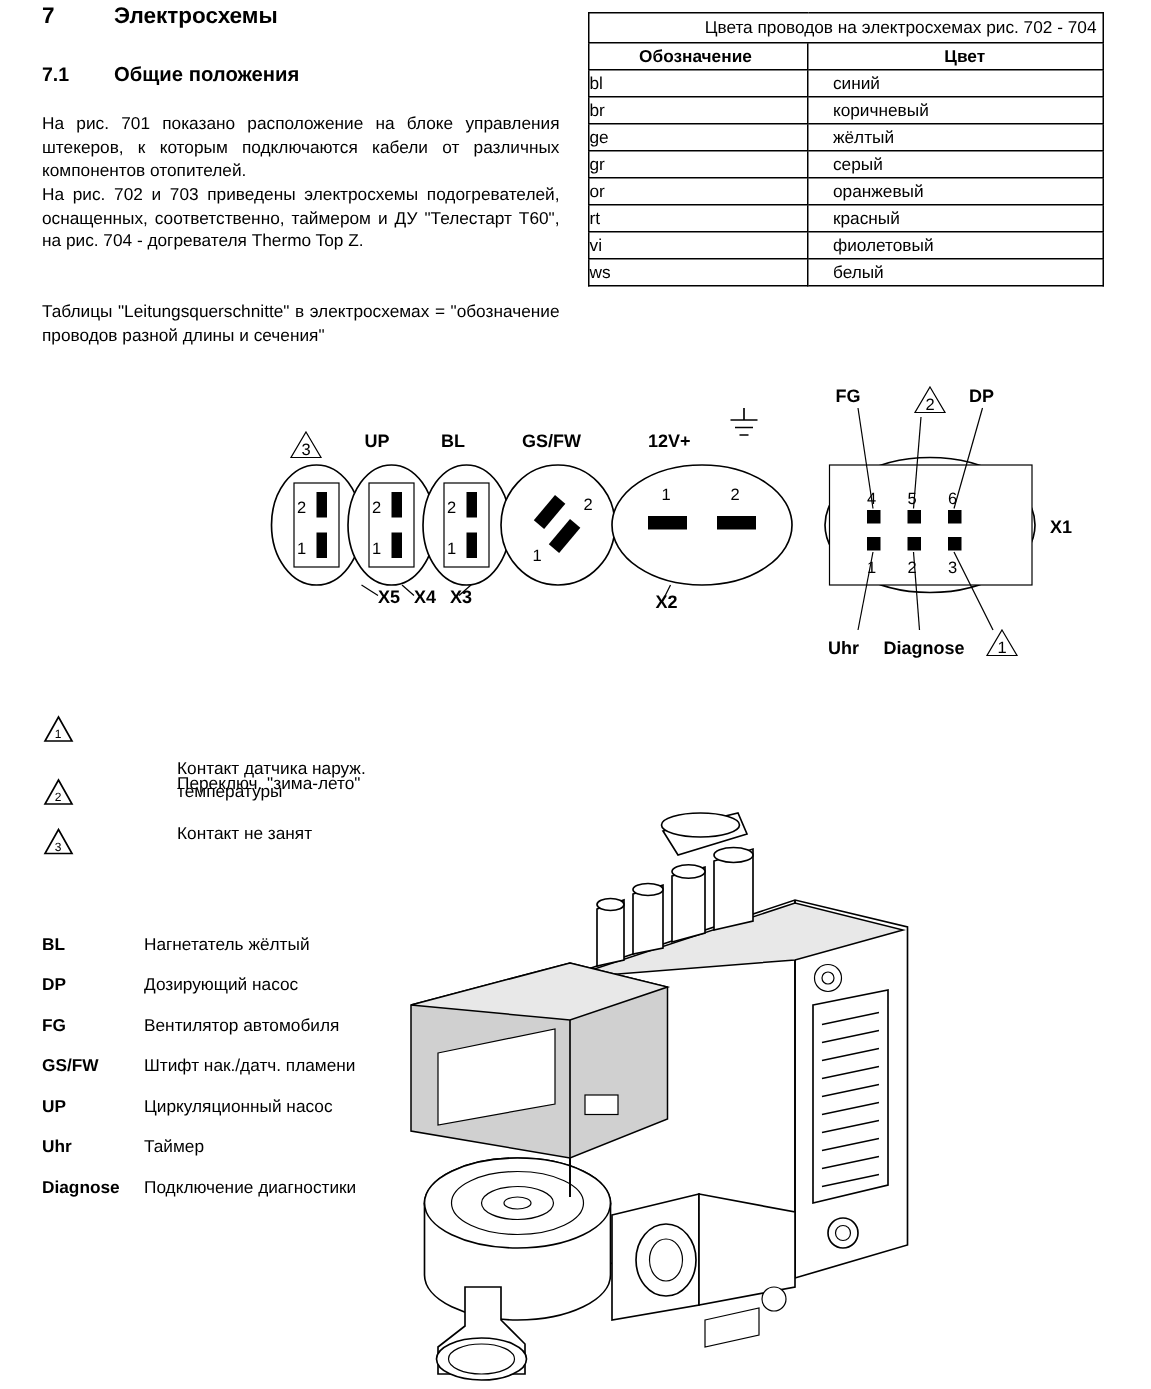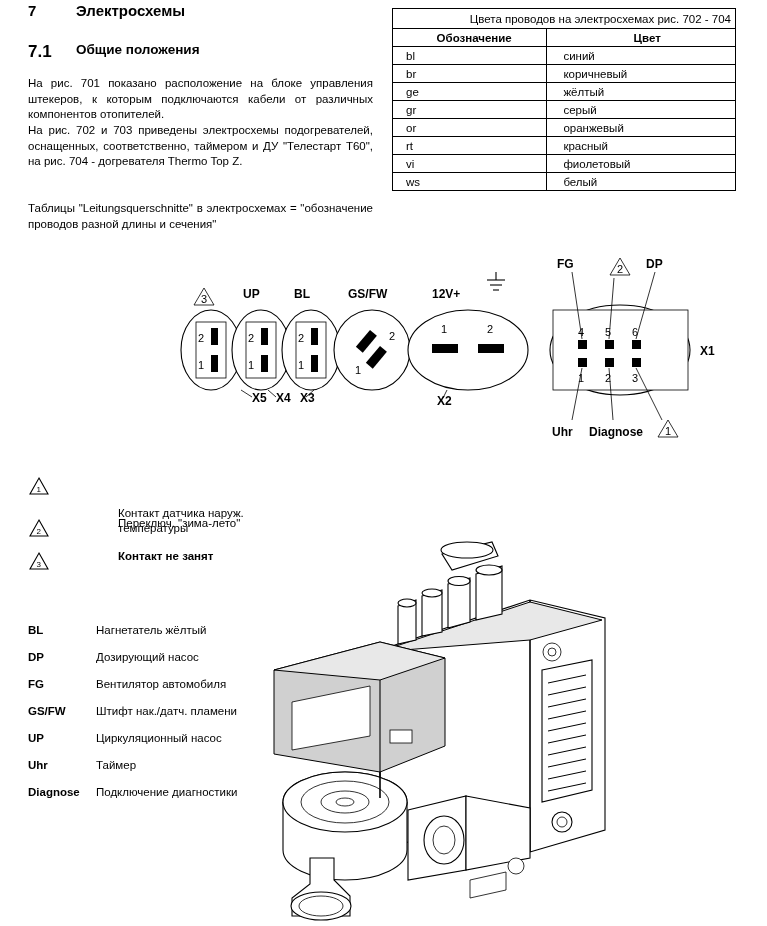--- a/index.html
+++ b/index.html
@@ -33,21 +33,21 @@
     position: absolute;
     left: 76px;
     top: 2px;
     font-size: 15px;
     font-weight: bold;
   }
   .sub-num {
     position: absolute;
     left: 28px;
     top: 42px;
-    font-size: 17px;
+    font-size: 13px;
     font-weight: bold;
   }
   .sub-title {
     position: absolute;
     left: 76px;
     top: 42px;
     font-size: 13.5px;
     font-weight: bold;
   }
 
@@ -81,21 +81,21 @@
   .wtable .cap {
     text-align: right;
     font-weight: normal;
     font-size: 11.5px;
     padding: 2px 4px;
   }
   .wtable .hdr {
     text-align: center;
     font-weight: bold;
   }
-  .wtable .c1 { width: 150px; padding-left: 13px; }
+  .wtable .c1 { width: 150px; padding-left: 0; }
   .wtable .c2 { width: 190px; padding-left: 16px; }
 
   
   .diagram {
     position: absolute;
     left: 0;
     top: 240px;
     width: 767px;
     height: 220px;
   }
@@ -337,21 +337,21 @@
     <div class="note-txt" style="top:-2px;">
       <div>Переключ. "зима-лето"</div>
     </div>
   </div>
 
   <div class="note" style="left:28px; top:551px; width:340px; height:20px;">
     <svg class="note-tri" viewBox="0 0 22 20">
       <polygon points="11,2 20,18 2,18" fill="#fff" stroke="#000" stroke-width="1.1"></polygon>
       <text x="8.5" y="16" font-family="Liberation Sans, sans-serif" font-size="8">3</text>
     </svg>
-    <div class="note-txt" style="top:-2px;font-weight:bold;">
+    <div class="note-txt" style="top:-2px;">
       <div>Контакт не занят</div>
     </div>
   </div>
 
   <div class="legend">
     <div class="legend-row">
       <span class="legend-abbr">BL</span>
       <span class="legend-desc">Нагнетатель жёлтый</span>
     </div>
     <div class="legend-row">

